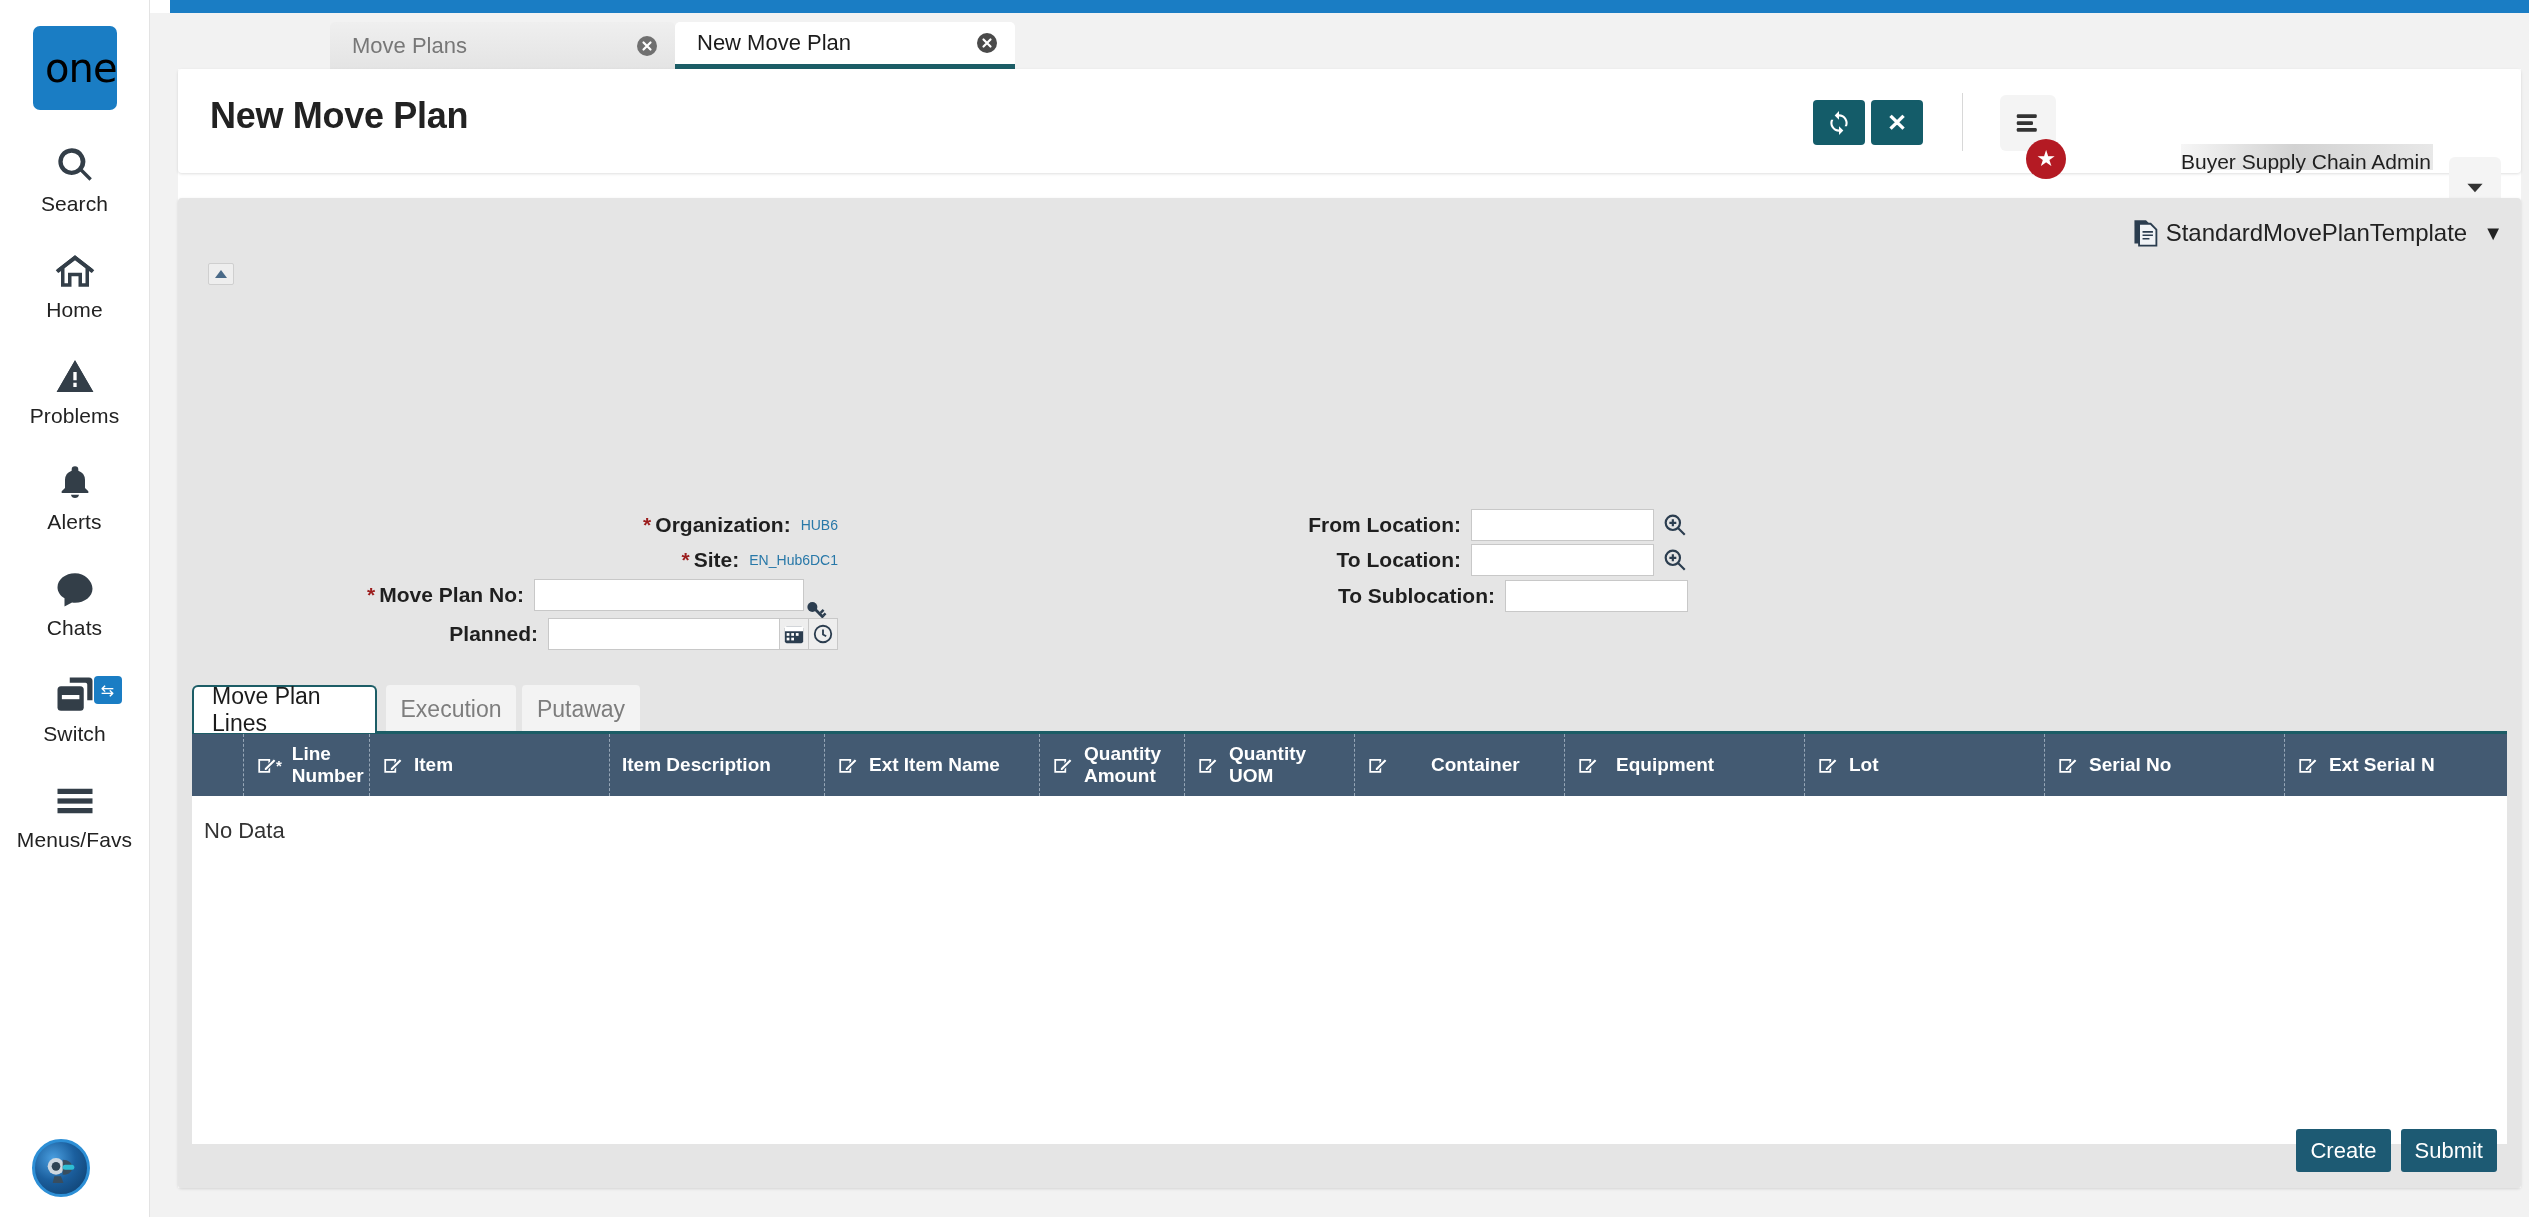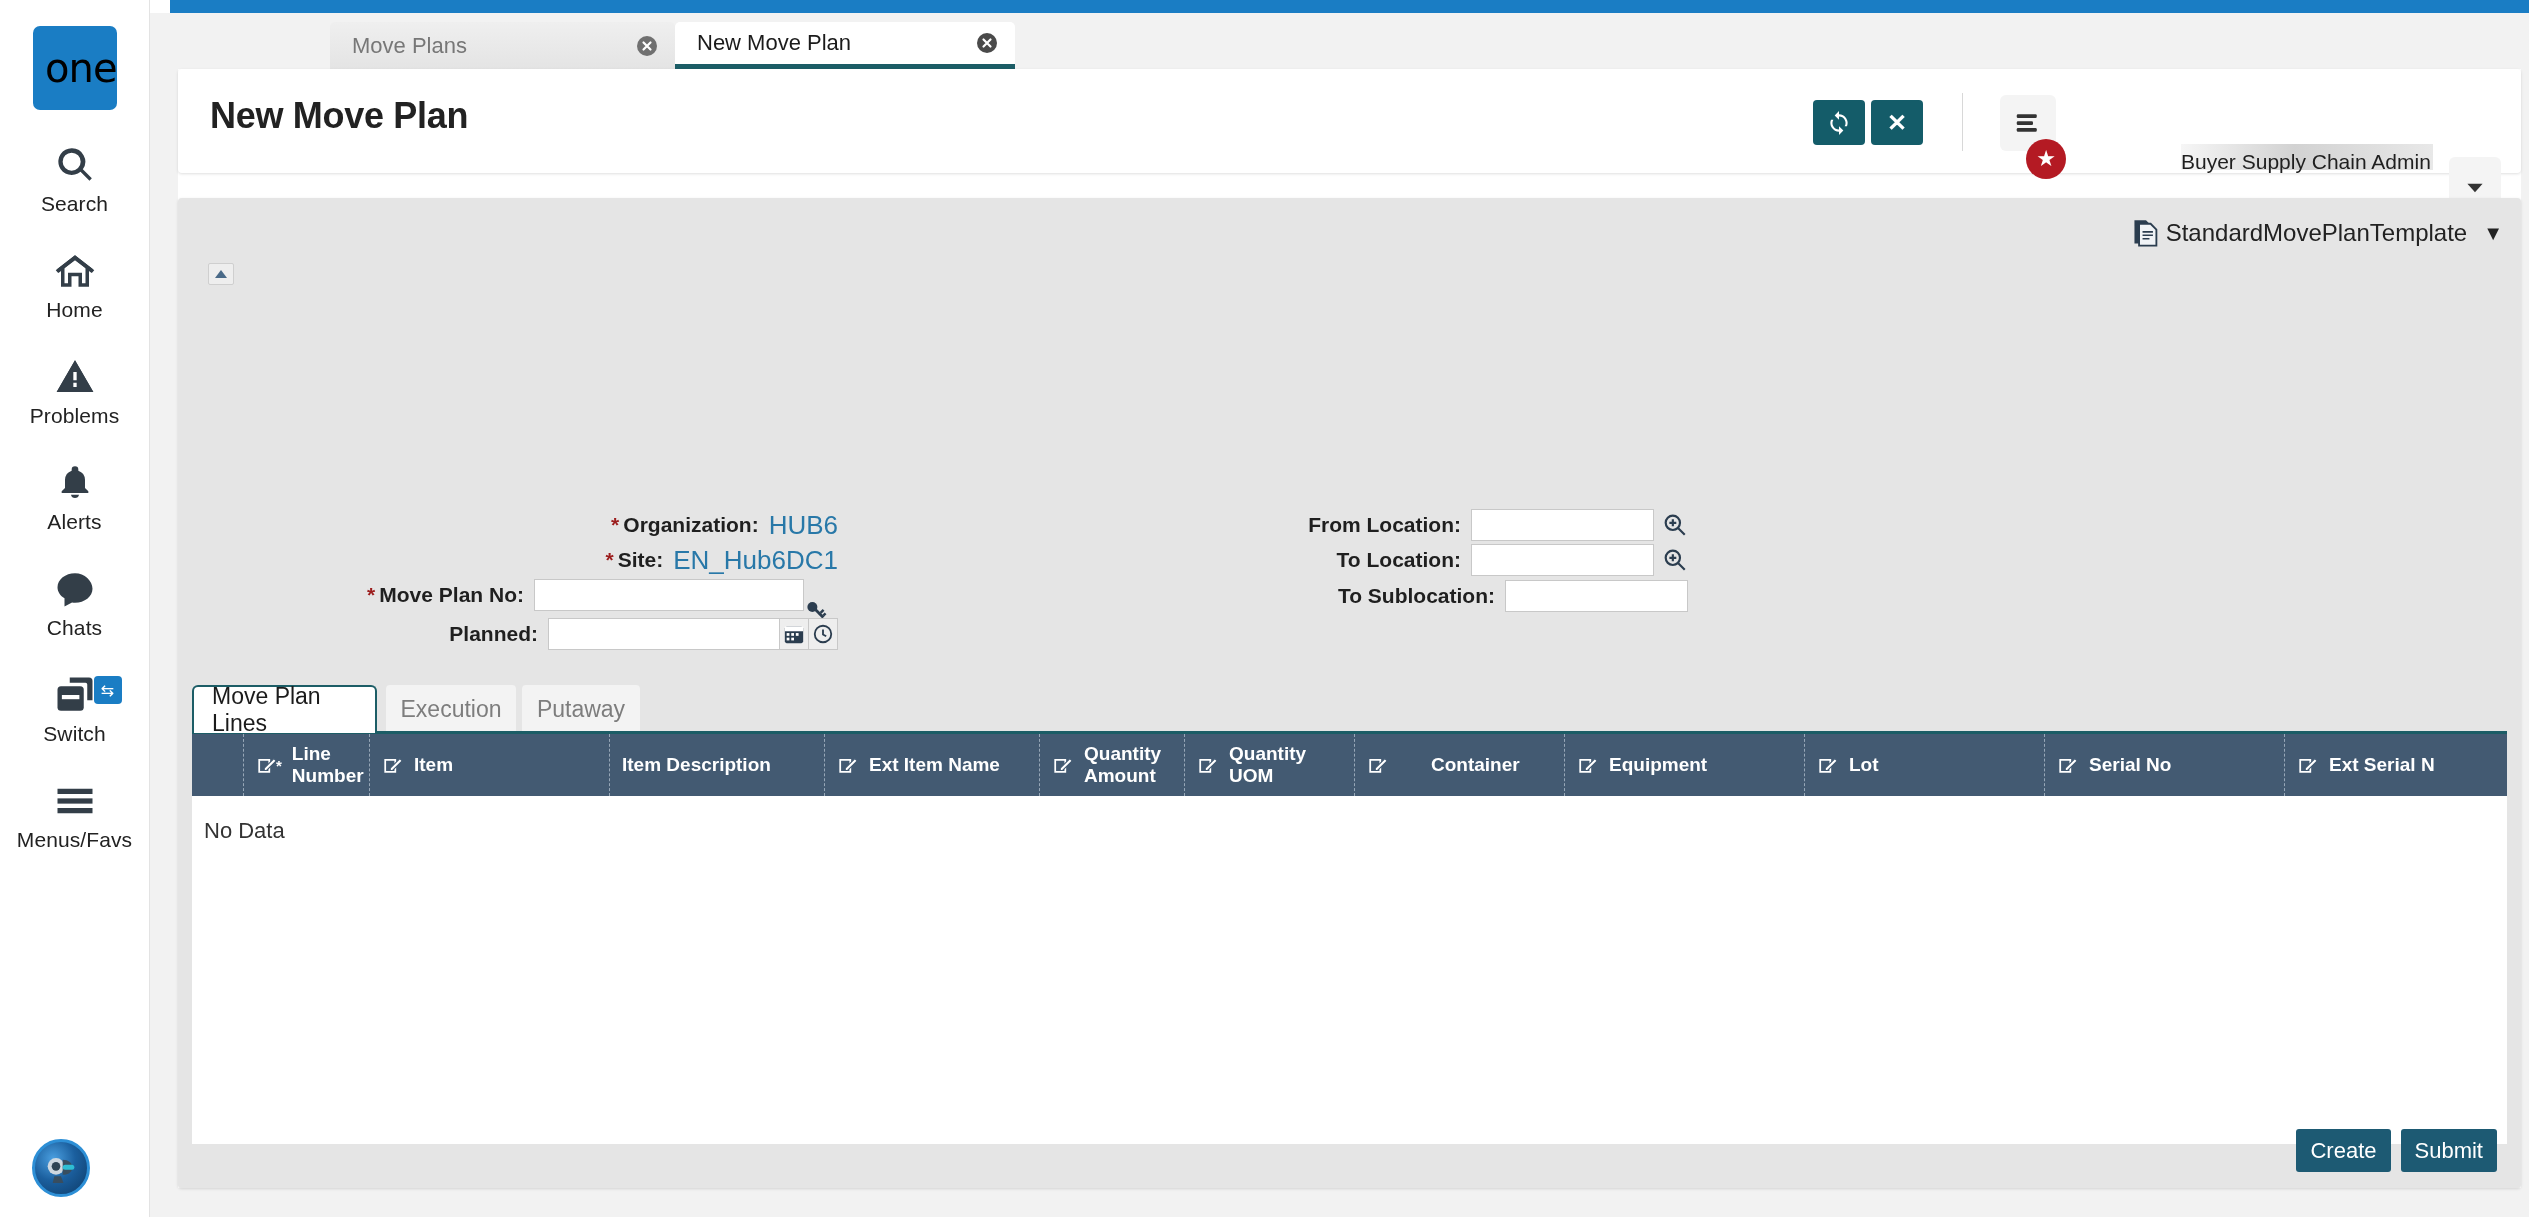--- a/index.html
+++ b/index.html
@@ -128,21 +128,21 @@
   #collapse-toggle {
     position:absolute; left:30px; top:65px; width:26px; height:22px;
     background:#eeeeee; border:1px solid #cfcfcf; border-radius:2px;
     display:flex; align-items:center; justify-content:center; cursor:pointer;
   }
 
   
   .frm-row { position:absolute; display:flex; align-items:center; height:34px; }
   .frm-label { font-size:21px; font-weight:bold; color:#1f1f1f; text-align:right; white-space:nowrap; }
   .req { color:#9c1d1d; margin-right:4px; font-weight:bold; }
-  .frm-value { font-size:26px; color:#2878a8; margin-left:10px; white-space:nowrap; }
+  .frm-value { font-size:14px; color:#2878a8; margin-left:10px; white-space:nowrap; }
   .frm-input {
     height:32px; border:1px solid #c8c8c8; background:#fff; margin-left:10px;
   }
   .frm-icon { margin-left:8px; display:flex; align-items:center; cursor:pointer; }
 
   
   #inner-tabs { position:absolute; left:14px; top:487px; height:48px; }
   .itab {
     position:absolute; top:0; height:48px; padding:0 18px; font-size:23px;
     display:flex; align-items:center; justify-content:center; cursor:pointer;
@@ -497,21 +497,21 @@
           </div>
           <div class="gcol" style="width: 210px; gap: 32px;">
             <span class="gc-ico">
               <svg width="22" height="22" viewBox="0 0 24 24" fill="none" stroke="#ffffff" stroke-width="1.9">
                 <path d="M3.5 6.5h11v13h-11z"></path>
                 <path d="M9 15.5L19.5 5l2.5 2.5L11.5 18H9z" fill="#ffffff" stroke="#435a72" stroke-width="1.2"></path>
               </svg>
             </span>
             <span class="gc-text">Container</span>
           </div>
-          <div class="gcol" style="width: 240px;">
+          <div class="gcol" style="width: 240px; gap: 7px;">
             <span class="gc-ico">
               <svg width="22" height="22" viewBox="0 0 24 24" fill="none" stroke="#ffffff" stroke-width="1.9">
                 <path d="M3.5 6.5h11v13h-11z"></path>
                 <path d="M9 15.5L19.5 5l2.5 2.5L11.5 18H9z" fill="#ffffff" stroke="#435a72" stroke-width="1.2"></path>
               </svg>
             </span>
             <span class="gc-text">Equipment</span>
           </div>
           <div class="gcol" style="width: 240px;">
             <span class="gc-ico">

